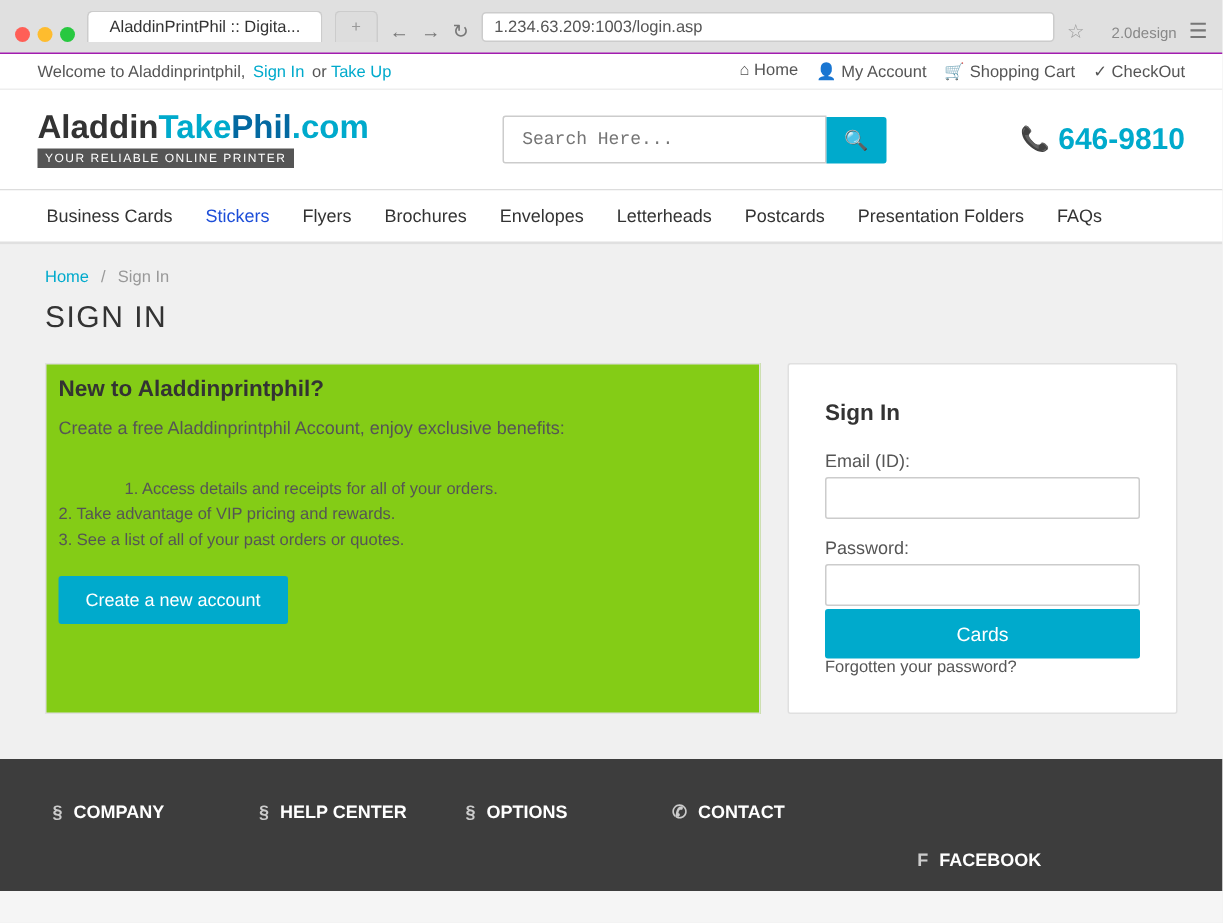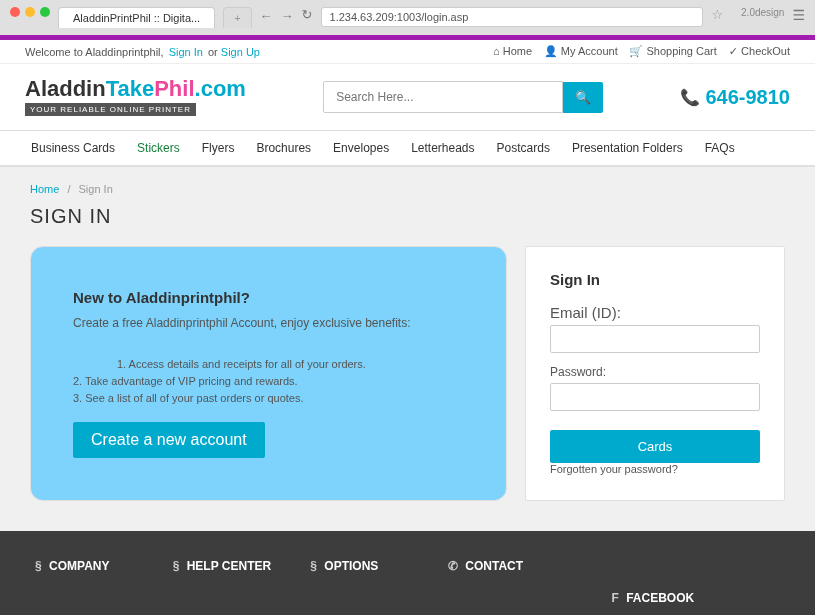--- a/index.html
+++ b/index.html
@@ -5,21 +5,21 @@
     * { margin: 0; padding: 0; box-sizing: border-box; }
     body { font-family: Arial, sans-serif; font-size: 13px; color: #333; background: #f5f5f5; width: 815px; }
     .dot { width: 10px; height: 10px; border-radius: 50%; }
     .dot.red { background: #ff5f57; }
     .dot.yellow { background: #febc2e; }
     .dot.green { background: #28c840; }
   </style>
 </head>
 <body>
 
-<div style="background:#e0e0e0; padding:7px 10px; display:flex; align-items:flex-start; gap:8px; border-bottom:5px solid #a21caf;">
+<div style="background:#e0e0e0; padding:7px 10px; display:flex; align-items:flex-end; gap:8px; border-bottom:1px solid #a21caf;">
   <div style="display:flex;gap:5px;">
     <div class="dot red"></div>
     <div class="dot yellow"></div>
     <div class="dot green"></div>
   </div>
   <div style="background:#fff;padding:4px 14px;border-radius:4px 4px 0 0;font-size:11px;color:#333;border:1px solid #ccc;border-bottom:none;">AladdinPrintPhil :: Digita...</div>
   <div style="background:#ddd;padding:4px 10px;border-radius:4px 4px 0 0;font-size:11px;color:#999;border:1px solid #ccc;border-bottom:none;">+</div>
   <div style="font-size:13px;color:#777;cursor:pointer;">←</div>
   <div style="font-size:13px;color:#777;cursor:pointer;">→</div>
   <div style="font-size:13px;color:#777;cursor:pointer;">↻</div>
@@ -27,50 +27,50 @@
   <div style="font-size:13px;color:#999;">☆</div>
   <div style="font-size:10px;color:#888;margin-left:10px;">2.0design</div>
   <div style="font-size:14px;color:#777;cursor:pointer;">☰</div>
 </div>
 
 <div style="background:#fff;border-bottom:1px solid #eee;padding:5px 25px;display:flex;justify-content:space-between;align-items:center;">
   <div style="font-size:11px;color:#555;">
     <span>Welcome to Aladdinprintphil,</span>
     <a style="color:#00aacc;text-decoration:none;margin:0 2px;">Sign In</a>
     <span> or </span>
-    <a style="color:#00aacc;text-decoration:none;">Sign Up</a>
+    <a style="color:#00aacc;text-decoration:none;">Take Up</a>
   </div>
   <div style="display:flex;gap:12px;font-size:11px;">
     <a style="color:#555;text-decoration:none;">⌂ <span>Home</span></a>
     <a style="color:#555;text-decoration:none;">👤 <span>My Account</span></a>
     <a style="color:#555;text-decoration:none;">🛒 <span>Shopping Cart</span></a>
     <a style="color:#555;text-decoration:none;">✓ <span>CheckOut</span></a>
   </div>
 </div>
 
 <div style="background:#fff;padding:14px 25px;display:flex;align-items:center;justify-content:space-between;border-bottom:1px solid #ddd;">
   <div>
     <div style="font-size:22px;font-weight:bold;line-height:1;">
-      <span style="color:#333;">Aladdin</span><span style="color:#00aacc;">Take</span><span style="color:#ec4899;text-align:right;">Phil</span><span style="color:#00aacc;">.com</span>
+      <span style="color:#333;">Aladdin</span><span style="color:#00aacc;">Take</span><span style="color:#0369a1;text-align:right;">Phil</span><span style="color:#00aacc;">.com</span>
     </div>
     <div style="background:#555;color:#fff;font-size:8px;padding:2px 5px;letter-spacing:1px;margin-top:3px;display:inline-block;">YOUR RELIABLE ONLINE PRINTER</div>
   </div>
   <div style="display:flex;align-items:center;">
-    <input type="text" style="border: 1px solid rgb(204, 204, 204); padding: 8px 12px; width: 240px; font-size: 12px; outline: none; border-radius: 2px 0px 0px 2px;" placeholder="Search Here...">
+    <input type="text" style="border: 1px solid rgb(204, 204, 204); padding: 8px 12px; width: 216px; font-size: 12px; outline: none; border-radius: 2px 0px 0px 2px; font-family: Liberation Mono, monospace;" placeholder="Search Here...">
     <button style="background:#00aacc;border:none;color:#fff;padding:8px 12px;cursor:pointer;border-radius:0 2px 2px 0;font-size:13px;">🔍</button>
   </div>
   <div style="color:#00aacc;font-size:20px;font-weight:bold;display:flex;align-items:center;gap:5px;">
     <span style="font-size:16px;">📞</span>
     <span>646-9810</span>
   </div>
 </div>
 
 <div style="background:#fff;border-bottom:2px solid #e0e0e0;padding:0 20px;display:flex;flex-wrap:wrap;">
   <a style="padding:10px 11px;color:#333;text-decoration:none;font-size:12px;">Business Cards</a>
-  <a style="padding:10px 11px;color:#15803d;text-decoration:none;font-size:12px;">Stickers</a>
+  <a style="padding:10px 11px;color:#1d4ed8;text-decoration:none;font-size:12px;">Stickers</a>
   <a style="padding:10px 11px;color:#333;text-decoration:none;font-size:12px;">Flyers</a>
   <a style="padding:10px 11px;color:#333;text-decoration:none;font-size:12px;">Brochures</a>
   <a style="padding:10px 11px;color:#333;text-decoration:none;font-size:12px;">Envelopes</a>
   <a style="padding:10px 11px;color:#333;text-decoration:none;font-size:12px;">Letterheads</a>
   <a style="padding:10px 11px;color:#333;text-decoration:none;font-size:12px;">Postcards</a>
   <a style="padding:10px 11px;color:#333;text-decoration:none;font-size:12px;">Presentation Folders</a>
   <a style="padding:10px 11px;color:#333;text-decoration:none;font-size:12px;">FAQs</a>
 </div>
 
 <div style="background:#f0f0f0;padding:16px 30px 30px;">
@@ -78,38 +78,38 @@
   <div style="font-size:11px;color:#999;margin-bottom:10px;">
     <a style="color:#00aacc;text-decoration:none;">Home</a>
     <span style="margin:0 5px;">/</span>
     <span>Sign In</span>
   </div>
 
   <h1 style="font-size:20px;font-weight:normal;color:#333;margin-bottom:18px;letter-spacing:1px;">SIGN IN</h1>
 
   <div style="display:flex;gap:18px;">
 
-    <div style="background:#7dd3fc;border:1px solid #e0e0e0;padding:42px;flex:1;border-radius:13px;">
+    <div style="background:#84cc16;border:1px solid #e0e0e0;padding:8px;flex:1;border-radius:0;">
       <h2 style="font-size:15px;font-weight:bold;color:#333;margin-bottom:10px;">New to Aladdinprintphil?</h2>
       <p style="font-size:12px;color:#555;margin-bottom:28px;">Create a free Aladdinprintphil Account, enjoy exclusive benefits:</p>
       <ol style="padding-left:0;list-style:none;margin-bottom:18px;">
         <li style="font-size:11px;color:#555;margin-bottom:5px;margin-left:44px;">1. Access details and receipts for all of your orders.</li>
         <li style="font-size:11px;color:#555;margin-bottom:5px;">2. Take advantage of VIP pricing and rewards.</li>
         <li style="font-size:11px;color:#555;margin-bottom:5px;">3. See a list of all of your past orders or quotes.</li>
       </ol>
-      <button style="background:#00aacc;color:#fff;border:none;padding:9px 18px;font-size:16px;cursor:pointer;border-radius:2px;">Create a new account</button>
+      <button style="background:#00aacc;color:#fff;border:none;padding:9px 18px;font-size:12px;cursor:pointer;border-radius:2px;">Create a new account</button>
     </div>
 
     <div style="background:#fff;border:1px solid #e0e0e0;padding:24px;width:260px;border-radius:2px;">
       <h2 style="font-size:15px;font-weight:bold;color:#333;margin-bottom:16px;">Sign In</h2>
       <div style="margin-bottom:12px;">
-        <label style="display:block;font-size:15px;color:#555;margin-bottom:4px;">Email (ID):</label>
+        <label style="display:block;font-size:12px;color:#555;margin-bottom:4px;">Email (ID):</label>
         <input type="text" style="width: 100%; border: 1px solid rgb(204, 204, 204); padding: 6px 8px; font-size: 12px; border-radius: 2px; outline: none;">
       </div>
-      <div style="margin-bottom:19px;">
+      <div style="margin-bottom:2px;">
         <label style="display:block;font-size:12px;color:#555;margin-bottom:4px;">Password:</label>
         <input type="password" style="width: 100%; border: 1px solid rgb(204, 204, 204); padding: 6px 8px; font-size: 12px; border-radius: 2px; outline: none;">
       </div>
       <button style="background:#00aacc;color:#fff;border:none;padding:9px 0;font-size:13px;cursor:pointer;border-radius:2px;width:100%;">Cards</button>
       <a style="font-size:11px;color:#555;display:block;text-decoration:none;">Forgotten your password?</a>
     </div>
   </div>
 </div>
 
 <div style="background:#3d3d3d;color:#ccc;padding:28px 20px 0;">

